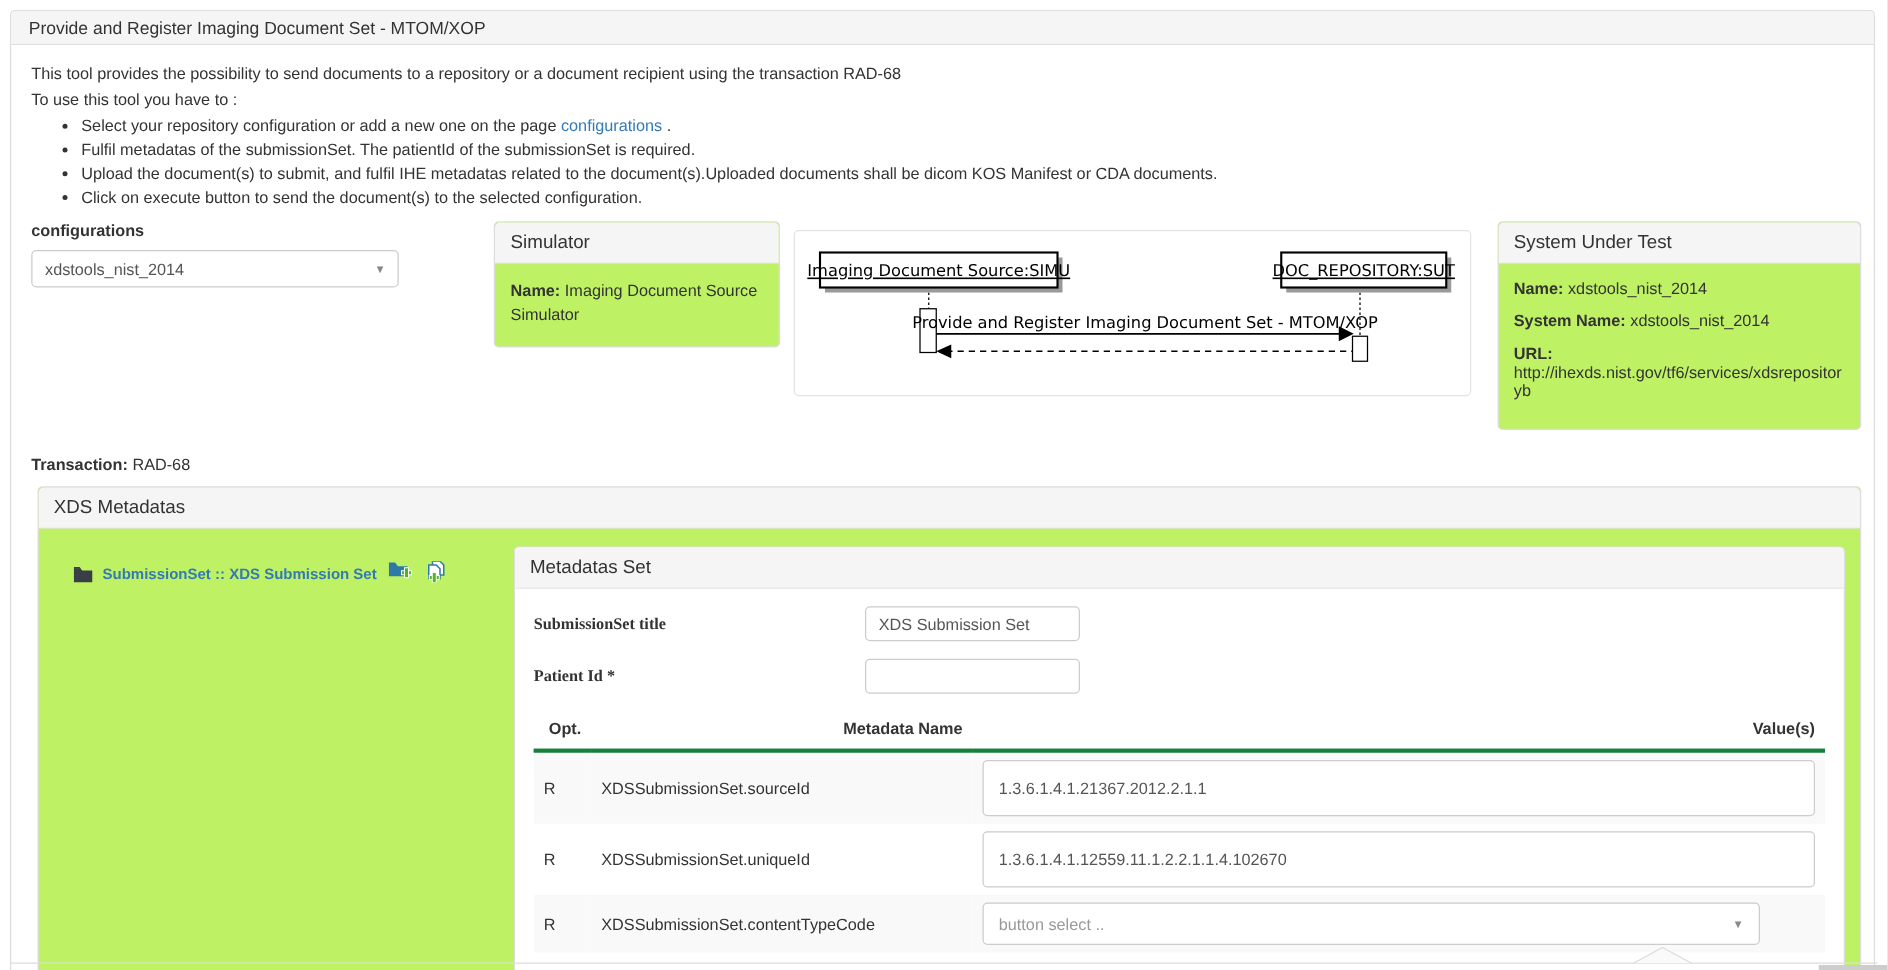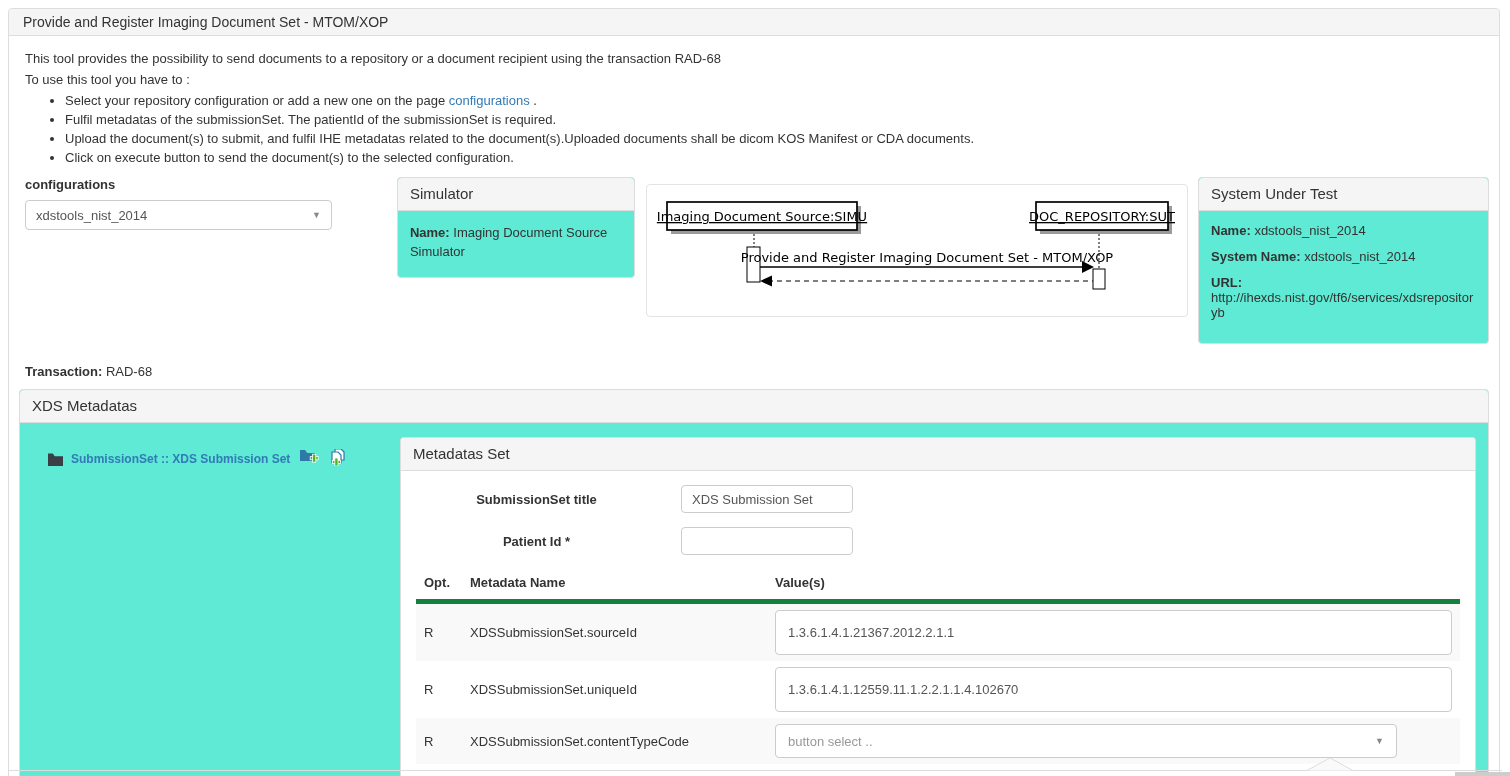--- a/index.html
+++ b/index.html
@@ -26,21 +26,21 @@
   .top-row { display:flex; align-items:flex-start; margin-top:10px; }
   .config-col { width:312px; margin:0 65px 0 6px; }
   .config-col .cfg-label { font-weight:bold; display:block; margin-bottom:8px; }
   .select-box {
     height:30px; border:1px solid #ccc; border-radius:4px; background:#fff;
     display:flex; align-items:center; justify-content:space-between;
     padding:0 10px; color:#555; cursor:pointer;
   }
   .caret { font-size:9px; color:#888; }
 
-  .panel { border:1px solid #ddd; border-radius:4px; background:#5eead4; }
+  .panel { border:1px solid #ddd; border-radius:4px; background:#bef264;margin-left:11px; }
   .panel-heading {
     background:#f5f5f5; border-bottom:1px solid #ddd; border-radius:4px 4px 0 0;
     padding:8px 12px; font-size:15px; line-height:16px; color:#333;
   }
   .sim-panel { width:242px; margin-right:11px; }
   .sim-body { padding:12px; line-height:19px; min-height:66px; }
   .diagram-panel { width:542px; height:133px; margin:7px 10px 0 0; border:1px solid #e4e4e4; border-radius:4px; }
   .sut-panel { width:291px; }
   .sut-body { padding:12px; }
   .sut-body p { margin:0 0 11px 0; overflow-wrap:break-word; }
@@ -52,28 +52,28 @@
   .xds-panel { margin-top:3px; border:1px solid #ddd; border-radius:4px; min-height:480px; }
   .xds-body { display:flex; padding:14px 12px 0 12px; align-items:flex-start; }
   .tree-col { width:368px; padding:12px 0 0 16px; }
   .tree-item { display:flex; align-items:center; }
   .tree-link { color:#337ab7; font-weight:bold; font-size:12px; margin:0 10px 0 8px; cursor:pointer; }
   .tree-icon-btn { margin-right:10px; cursor:pointer; }
 
   .sub-panel { flex:1; border:1px solid #ddd; border-radius:4px 4px 0 0; border-bottom:none; background:#fff; min-height:430px; }
   .sub-body { padding:14px 15px; }
   .form-row { display:flex; align-items:center; margin-bottom:14px; }
-  .f-label { width:241px; text-align:center; font-weight:bold; }
+  .f-label { width:241px; text-align:left; font-weight:bold;font-family:Liberation Serif, serif; }
   input.txt {
     margin-left:24px; width:172px; height:28px; border:1px solid #ccc; border-radius:4px;
     padding:0 10px; font-size:13px; color:#555; font-family:"Liberation Sans",sans-serif;
   }
   table.meta-table { width:100%; border-collapse:collapse; margin-top:16px; }
   table.meta-table th {
-    text-align:left; font-weight:bold; padding:4px 8px 9px 8px; border-bottom:5px solid #15803d;
+    text-align:right; font-weight:bold; padding:4px 8px 9px 8px; border-bottom:3px solid #15803d;
   }
   table.meta-table td { padding:6px 8px; vertical-align:middle; }
   table.meta-table tbody tr:nth-child(odd) { background:#f9f9f9; }
   col.c-opt { width:46px; } col.c-name { width:305px; }
   input.val {
     width:100%; height:45px; border:1px solid #ccc; border-radius:4px;
     padding:0 12px; font-size:13px; color:#555; font-family:"Liberation Sans",sans-serif; background:#fff;
   }
   .sel-wide {
     width:622px; height:34px; border:1px solid #ccc; border-radius:4px; background:#fff;

